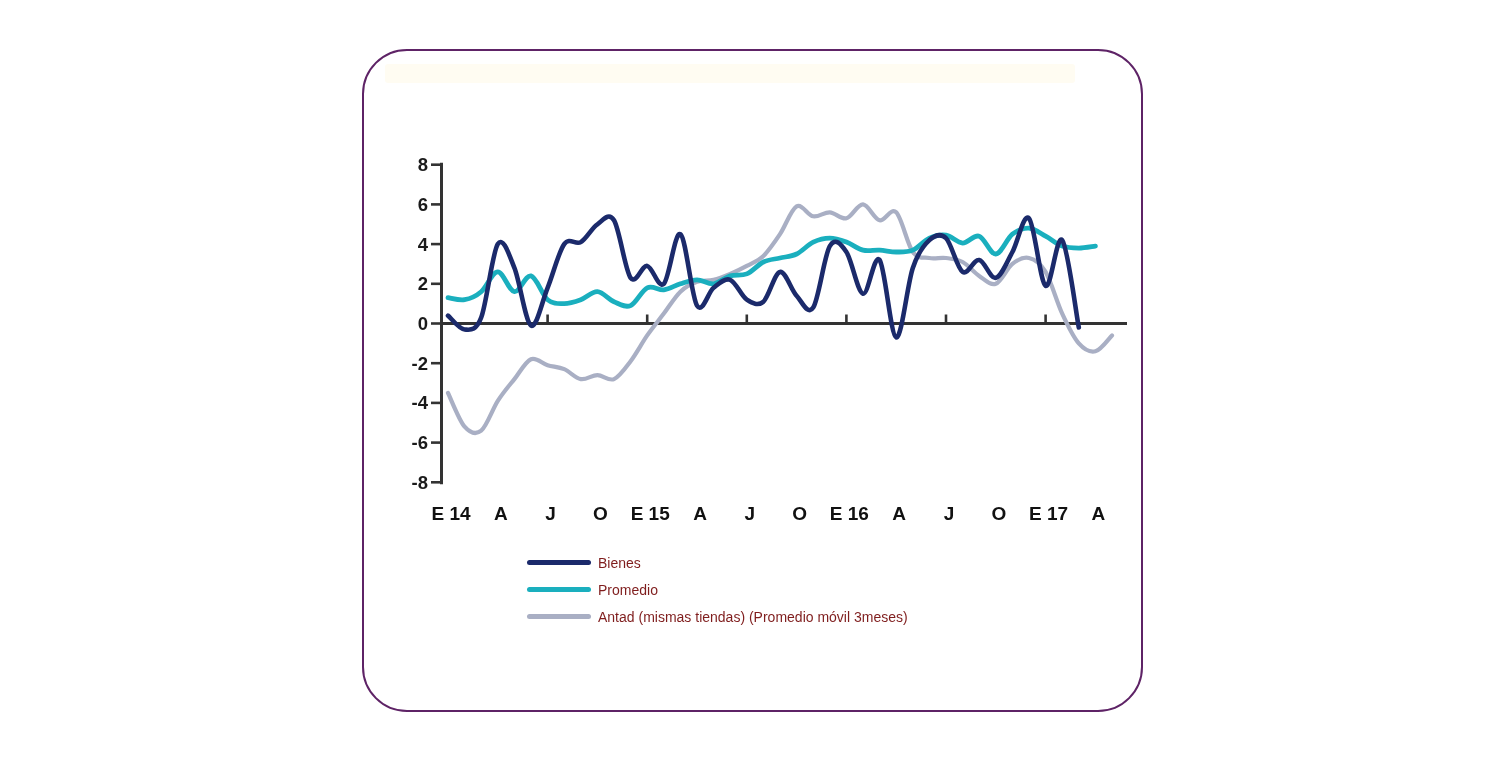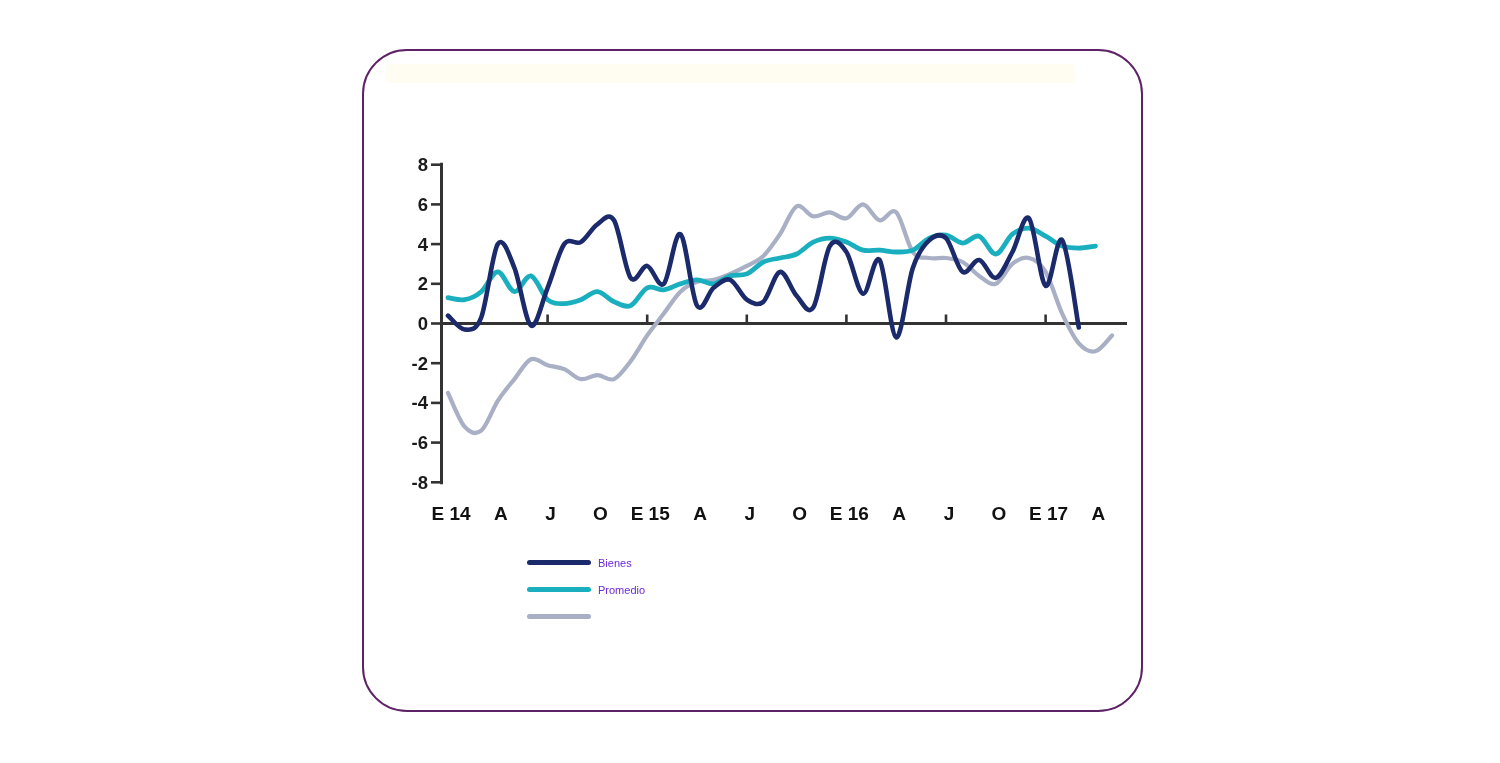--- a/index.html
+++ b/index.html
@@ -39,22 +39,22 @@
     align-items: center;
     height: 27px;
   }
   .legend-swatch {
     width: 64px; height: 5px;
     border-radius: 2.5px;
     margin-right: 7px;
     flex: 0 0 auto;
   }
   .legend-label {
-    font-size: 11px;
-    color: #6d28d9;
+    font-size: 14px;
+    color: #7f1d1d;
     white-space: nowrap;
     line-height: 1;
     padding-top: 1px;
   }
 </style>
 </head>
 <body>
 
 <div class="card"></div>
 <div class="faded-title-band"></div>
@@ -113,14 +113,15 @@
   <div class="legend-row">
     <span class="legend-swatch" id="swatch-0" style="background: rgb(27, 42, 107);"></span>
     <span class="legend-label">Bienes</span>
   </div>
   <div class="legend-row">
     <span class="legend-swatch" id="swatch-1" style="background: rgb(26, 175, 190);"></span>
     <span class="legend-label">Promedio</span>
   </div>
   <div class="legend-row">
     <span class="legend-swatch" id="swatch-2" style="background: rgb(169, 175, 196);"></span>
+    <span class="legend-label">Antad (mismas tiendas) (Promedio móvil 3meses)</span>
   </div>
 </div>
 
 </body></html>

